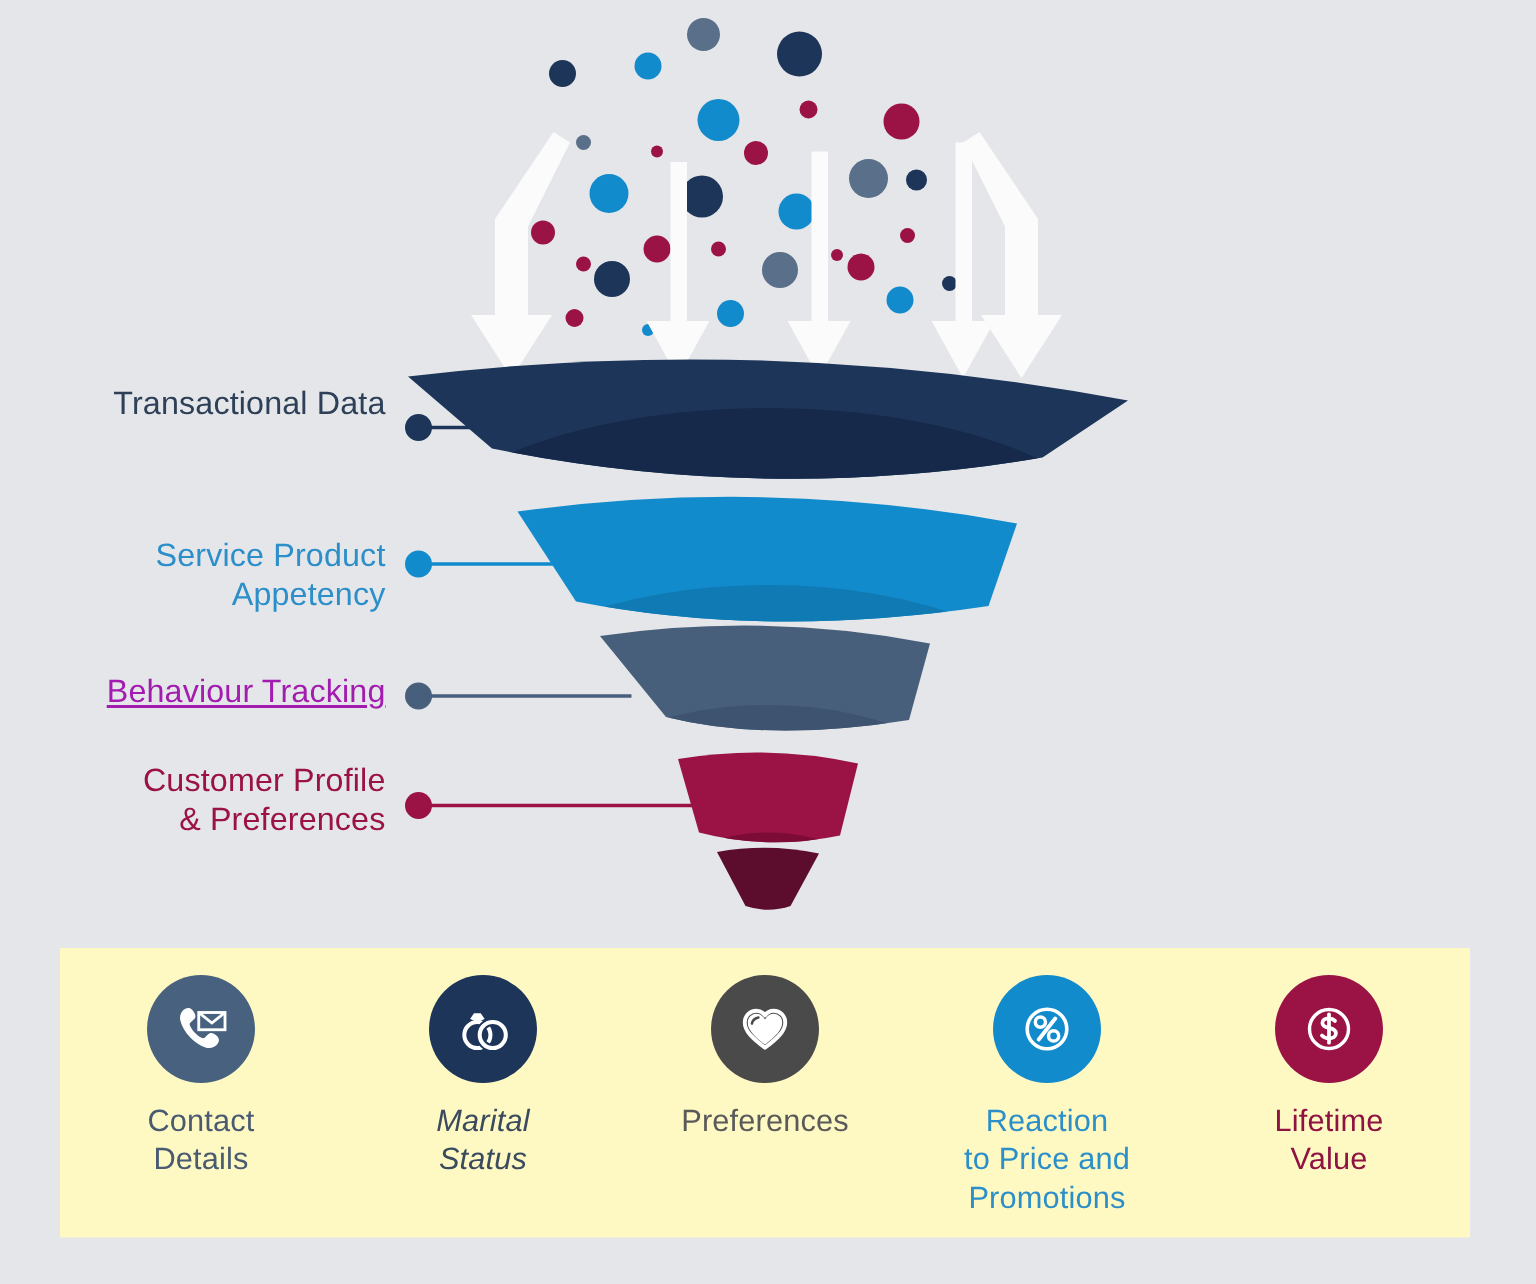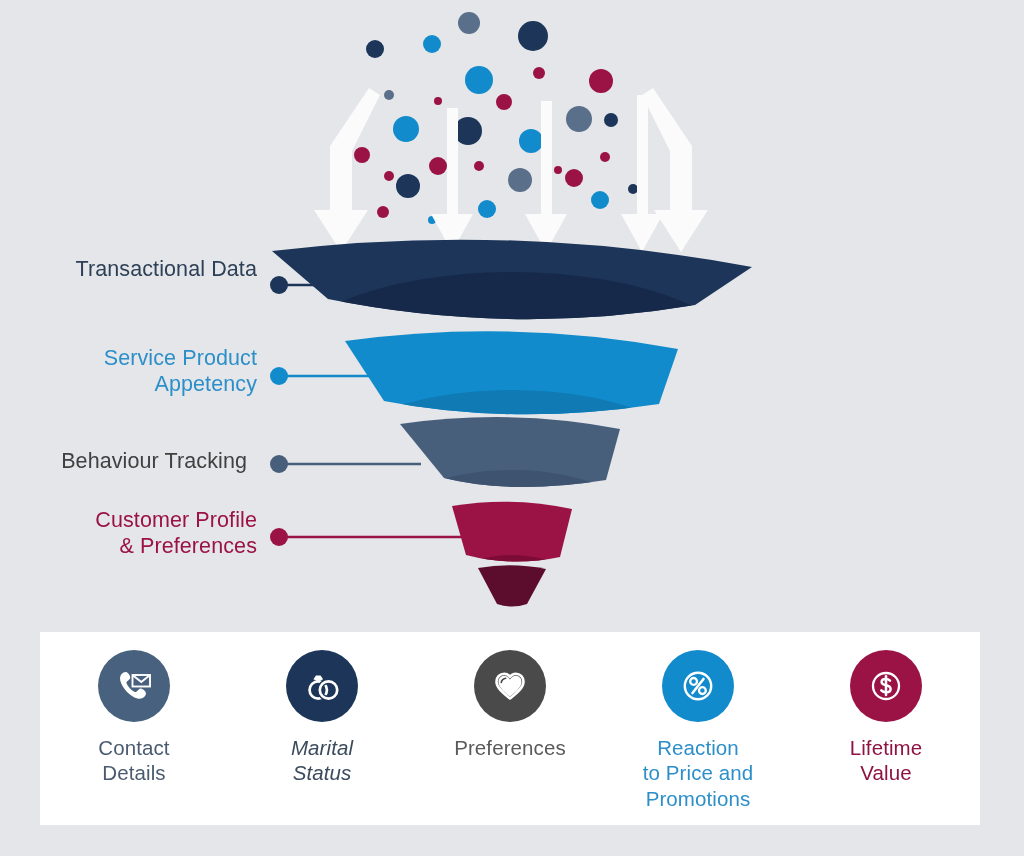--- a/index.html
+++ b/index.html
@@ -38,21 +38,21 @@
     white-space: pre-line;
   }
 
   
   #attr-panel {
     position: absolute;
     left: 40px;
     top: 632px;
     width: 940px;
     height: 193px;
-    background: #ffffff;
+    background: #fef9c3;
     display: flex;
     align-items: flex-start;
     justify-content: space-around;
     box-sizing: border-box;
     padding-top: 18px;
   }
   .attr-item {
     width: 176px;
     display: flex;
     flex-direction: column;
@@ -182,24 +182,24 @@
       <circle cx="279" cy="464" r="9" fill="#485f7c"></circle>
     </g>
     <g>
       <line x1="279" y1="537" x2="470" y2="537" stroke="#9b1345" stroke-width="2.4"></line>
       <circle cx="279" cy="537" r="9" fill="#9b1345"></circle>
     </g>
   </svg>
 
   <div class="funnel-label" style="left:20px; top:256px; width:237px; color:#2e4057;">Transactional Data</div>
 
-  <div class="funnel-label" style="left:20px; top:345px; width:237px; color:#2c8fc9;">Service Product
+  <div class="funnel-label" style="left:20px; top:357px; width:237px; color:#2c8fc9;">Service Product
 Appetency</div>
 
-  <div class="funnel-label" style="left:10px; top:448px; width:237px; color:#404040;">Behaviour Tracking</div>
+  <div class="funnel-label" style="left:20px; top:448px; width:237px; color:#a21caf;text-decoration:underline;">Behaviour Tracking</div>
 
   <div class="funnel-label" style="left:20px; top:507px; width:237px; color:#9b1345;">Customer Profile
 &amp; Preferences</div>
 
   <div id="attr-panel">
 
     <div class="attr-item">
       <div class="attr-icon" style="background:#48617f;">
         <svg width="46" height="46" viewBox="0 0 46 46">
           <path d="M12.5,9.5 c3.2,-1.6 5,0.6 6.3,3.2 c1,2 0.3,3.1 -0.8,4.1 l-2,1.8 c-0.6,0.6 -0.7,1.3 -0.3,2.2 c1.4,3.2 4.3,6.3 7.6,8 c0.9,0.5 1.7,0.4 2.3,-0.2 l2,-1.9 c1,-1 2.2,-1.6 4,-0.5 c2.6,1.6 4.5,3.6 2.6,6.5 c-1.6,2.4 -4.6,3.6 -7.8,2.8 C18.6,33.1 11,25 9.2,17.2 C8.5,13.9 9.9,10.8 12.5,9.5 Z" fill="#ffffff"></path>

